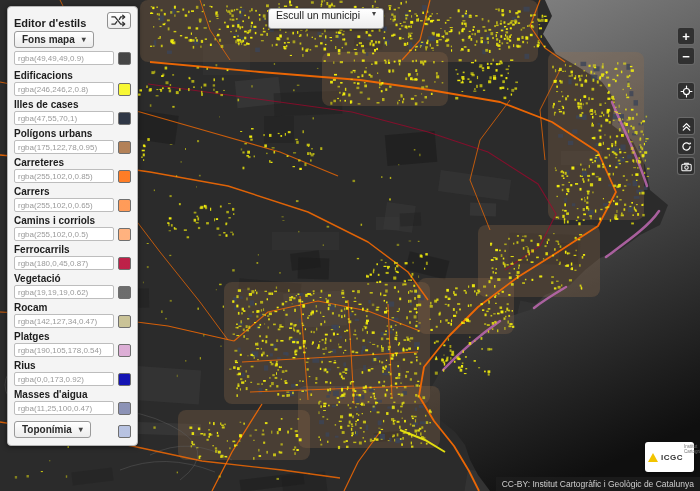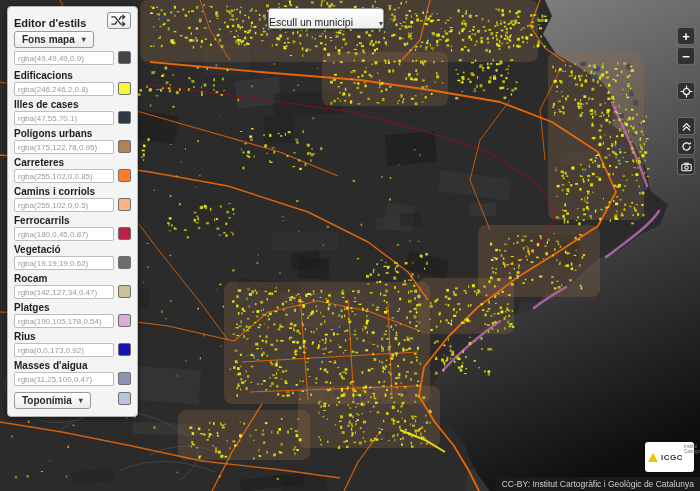--- a/index.html
+++ b/index.html
@@ -13,31 +13,31 @@
          border-radius:4px;box-shadow:0 1px 5px rgba(0,0,0,.55);padding:5px 6px 7px;display:flex;
          flex-direction:column;gap:2px;z-index:5}
   .panel-header{display:flex;align-items:flex-end;justify-content:space-between;margin-bottom:0}
   .panel-title{font-size:11px;font-weight:bold;color:#1d1d1d}
   .icon-btn{width:24px;height:17px;background:linear-gradient(#fff,#ececec);border:1px solid #8f8f8f;
             border-radius:3px;display:flex;align-items:center;justify-content:center;cursor:pointer}
   .dd-btn{display:inline-flex;align-items:center;gap:7px;background:linear-gradient(#fff,#ececec);
           border:1px solid #9a9a9a;border-radius:3px;font-size:10px;font-weight:bold;color:#2a2a2a;
           padding:0 7px;height:17px;cursor:pointer;align-self:flex-start;font-family:"Liberation Sans",sans-serif}
   .caret{font-size:8px;color:#444}
-  .row{display:flex;align-items:flex-start;gap:4px;margin-top:1px}
+  .row{display:flex;align-items:flex-end;gap:4px;margin-top:1px}
   .color-input{flex:1;min-width:0;height:14px;border:1px solid #bdbdbd;border-radius:2px;background:#fff;
                font-size:8px;color:#9a9a9a;padding:0 3px;font-family:"Liberation Sans",sans-serif}
   .swatch{width:13px;height:13px;border:1px solid #6f6f6f;border-radius:2px;flex:none;background:#fff;cursor:pointer}
   .layer-label{font-size:10px;font-weight:bold;color:#1d1d1d;margin-top:3px;white-space:nowrap}
   .toponimia-row{margin-top:4px}
 
   
   .municipi{position:absolute;left:268px;top:8px;width:116px;height:21px;background:linear-gradient(#fff,#ededed);
             border:1px solid #919191;border-radius:3px;box-shadow:0 1px 3px rgba(0,0,0,.4);display:flex;
-            align-items:flex-end;justify-content:space-between;padding:0 0;font-size:10.5px;color:#222;
+            align-items:flex-start;justify-content:space-between;padding:0 7px;font-size:10.5px;color:#222;
             cursor:pointer;z-index:5;font-family:"Liberation Sans",sans-serif}
 
   
   .map-controls{position:absolute;right:5px;top:27px;display:flex;flex-direction:column;gap:2px;
                 align-items:center;z-index:5}
   .ctl{width:18px;height:18px;border-radius:3px;background:rgba(44,44,44,.92);border:1px solid rgba(255,255,255,.28);
        color:#fff;display:flex;align-items:center;justify-content:center;cursor:pointer;
        font-size:13px;font-weight:bold;line-height:1;font-family:"Liberation Sans",sans-serif}
   .ctl-gap{height:13px}
 
@@ -2676,20 +2676,27 @@
     </div>
 
     <div class="layer">
       <div class="layer-label">Carreteres</div>
       <div class="row">
         <input class="color-input" value="rgba(255,102,0,0.85)" style="">
         <span class="swatch" style="background: linear-gradient(rgba(255, 102, 0, 0.85), rgba(255, 102, 0, 0.85)), rgb(255, 255, 255);"></span>
       </div>
     </div>
 
+    <div class="layer">
+      <div class="layer-label">Carrers</div>
+      <div class="row">
+        <input class="color-input" value="rgba(255,102,0,0.65)" style="">
+        <span class="swatch" style="background: linear-gradient(rgba(255, 102, 0, 0.65), rgba(255, 102, 0, 0.65)), rgb(255, 255, 255);"></span>
+      </div>
+    </div>
 
     <div class="layer">
       <div class="layer-label">Camins i corriols</div>
       <div class="row">
         <input class="color-input" value="rgba(255,102,0,0.5)" style="">
         <span class="swatch" style="background: linear-gradient(rgba(255, 102, 0, 0.5), rgba(255, 102, 0, 0.5)), rgb(255, 255, 255);"></span>
       </div>
     </div>
 
     <div class="layer">

